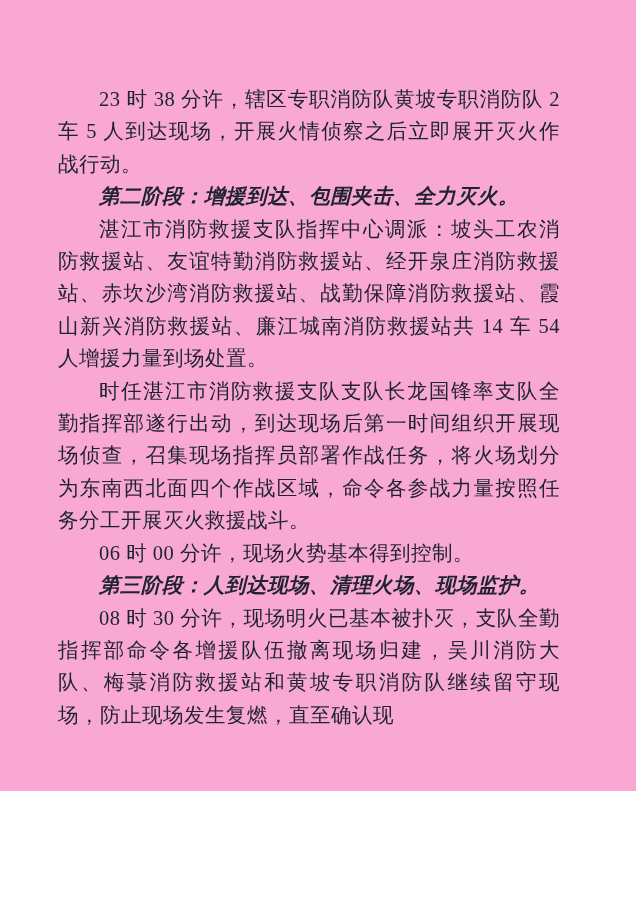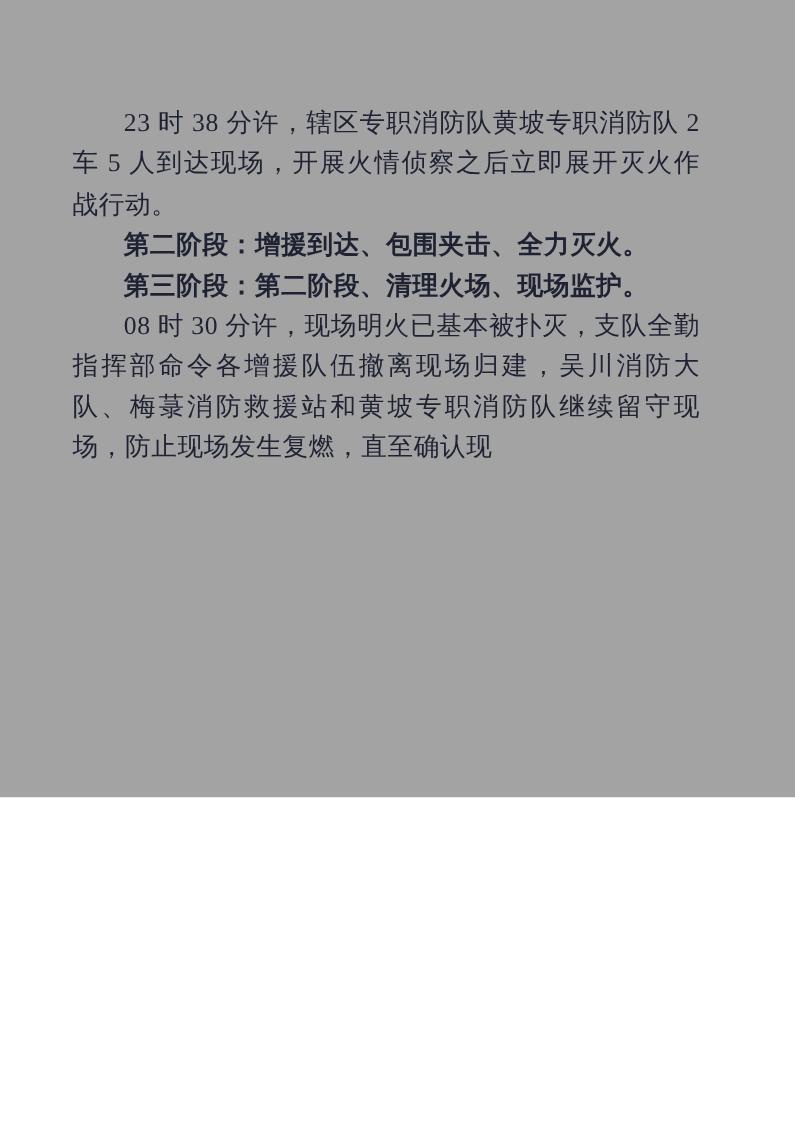--- a/index.html
+++ b/index.html
@@ -3,23 +3,23 @@
 <meta charset="utf-8">
 <style>
   html, body {
     margin: 0;
     padding: 0;
     background: #ffffff;
   }
   .page {
     position: relative;
     width: 636px;
-    height: 638px;
+    height: 791px;
     margin: 0 auto;
-    background: #a3a3a3;
+    background: #f9a8d4;
     overflow: hidden;
     font-family: "Liberation Serif", "DejaVu Serif", serif;
     color: #1e2233;
   }
   .content {
     position: absolute;
     top: 83px;
     left: 58px;
     width: 502px;
   }
@@ -28,38 +28,42 @@
     padding: 0;
     font-size: 20.5px;
     line-height: 32.4px;
     text-align: justify;
     text-indent: 2em;
     letter-spacing: 0.5px;
     word-break: break-all;
   }
   .content p.heading {
     font-weight: bold;
+    font-style: italic;
   }
   .footer {
     position: absolute;
     top: 818px;
     left: 0;
     width: 100%;
     text-align: center;
     font-size: 11.5px;
     letter-spacing: 2px;
     color: #2a2a40;
   }
 </style>
 </head>
 <body>
 
 <div class="page">
   <main class="content" id="doc-body">
       <p class="para">23 时 38 分许，辖区专职消防队黄坡专职消防队 2 车 5 人到达现场，开展火情侦察之后立即展开灭火作战行动。</p>
       <p class="heading">第二阶段：增援到达、包围夹击、全力灭火。</p>
-      <p class="heading">第三阶段：第二阶段、清理火场、现场监护。</p>
+      <p class="para">湛江市消防救援支队指挥中心调派：坡头工农消防救援站、友谊特勤消防救援站、经开泉庄消防救援站、赤坎沙湾消防救援站、战勤保障消防救援站、霞山新兴消防救援站、廉江城南消防救援站共 14 车 54 人增援力量到场处置。</p>
+      <p class="para">时任湛江市消防救援支队支队长龙国锋率支队全勤指挥部遂行出动，到达现场后第一时间组织开展现场侦查，召集现场指挥员部署作战任务，将火场划分为东南西北面四个作战区域，命令各参战力量按照任务分工开展灭火救援战斗。</p>
+      <p class="para">06 时 00 分许，现场火势基本得到控制。</p>
+      <p class="heading">第三阶段：人到达现场、清理火场、现场监护。</p>
       <p class="para">08 时 30 分许，现场明火已基本被扑灭，支队全勤指挥部命令各增援队伍撤离现场归建，吴川消防大队、梅菉消防救援站和黄坡专职消防队继续留守现场，防止现场发生复燃，直至确认现</p>
     </main>
   <footer class="footer">
     <span>- 5 -</span>
   </footer>
 </div>
 
 </body></html>

